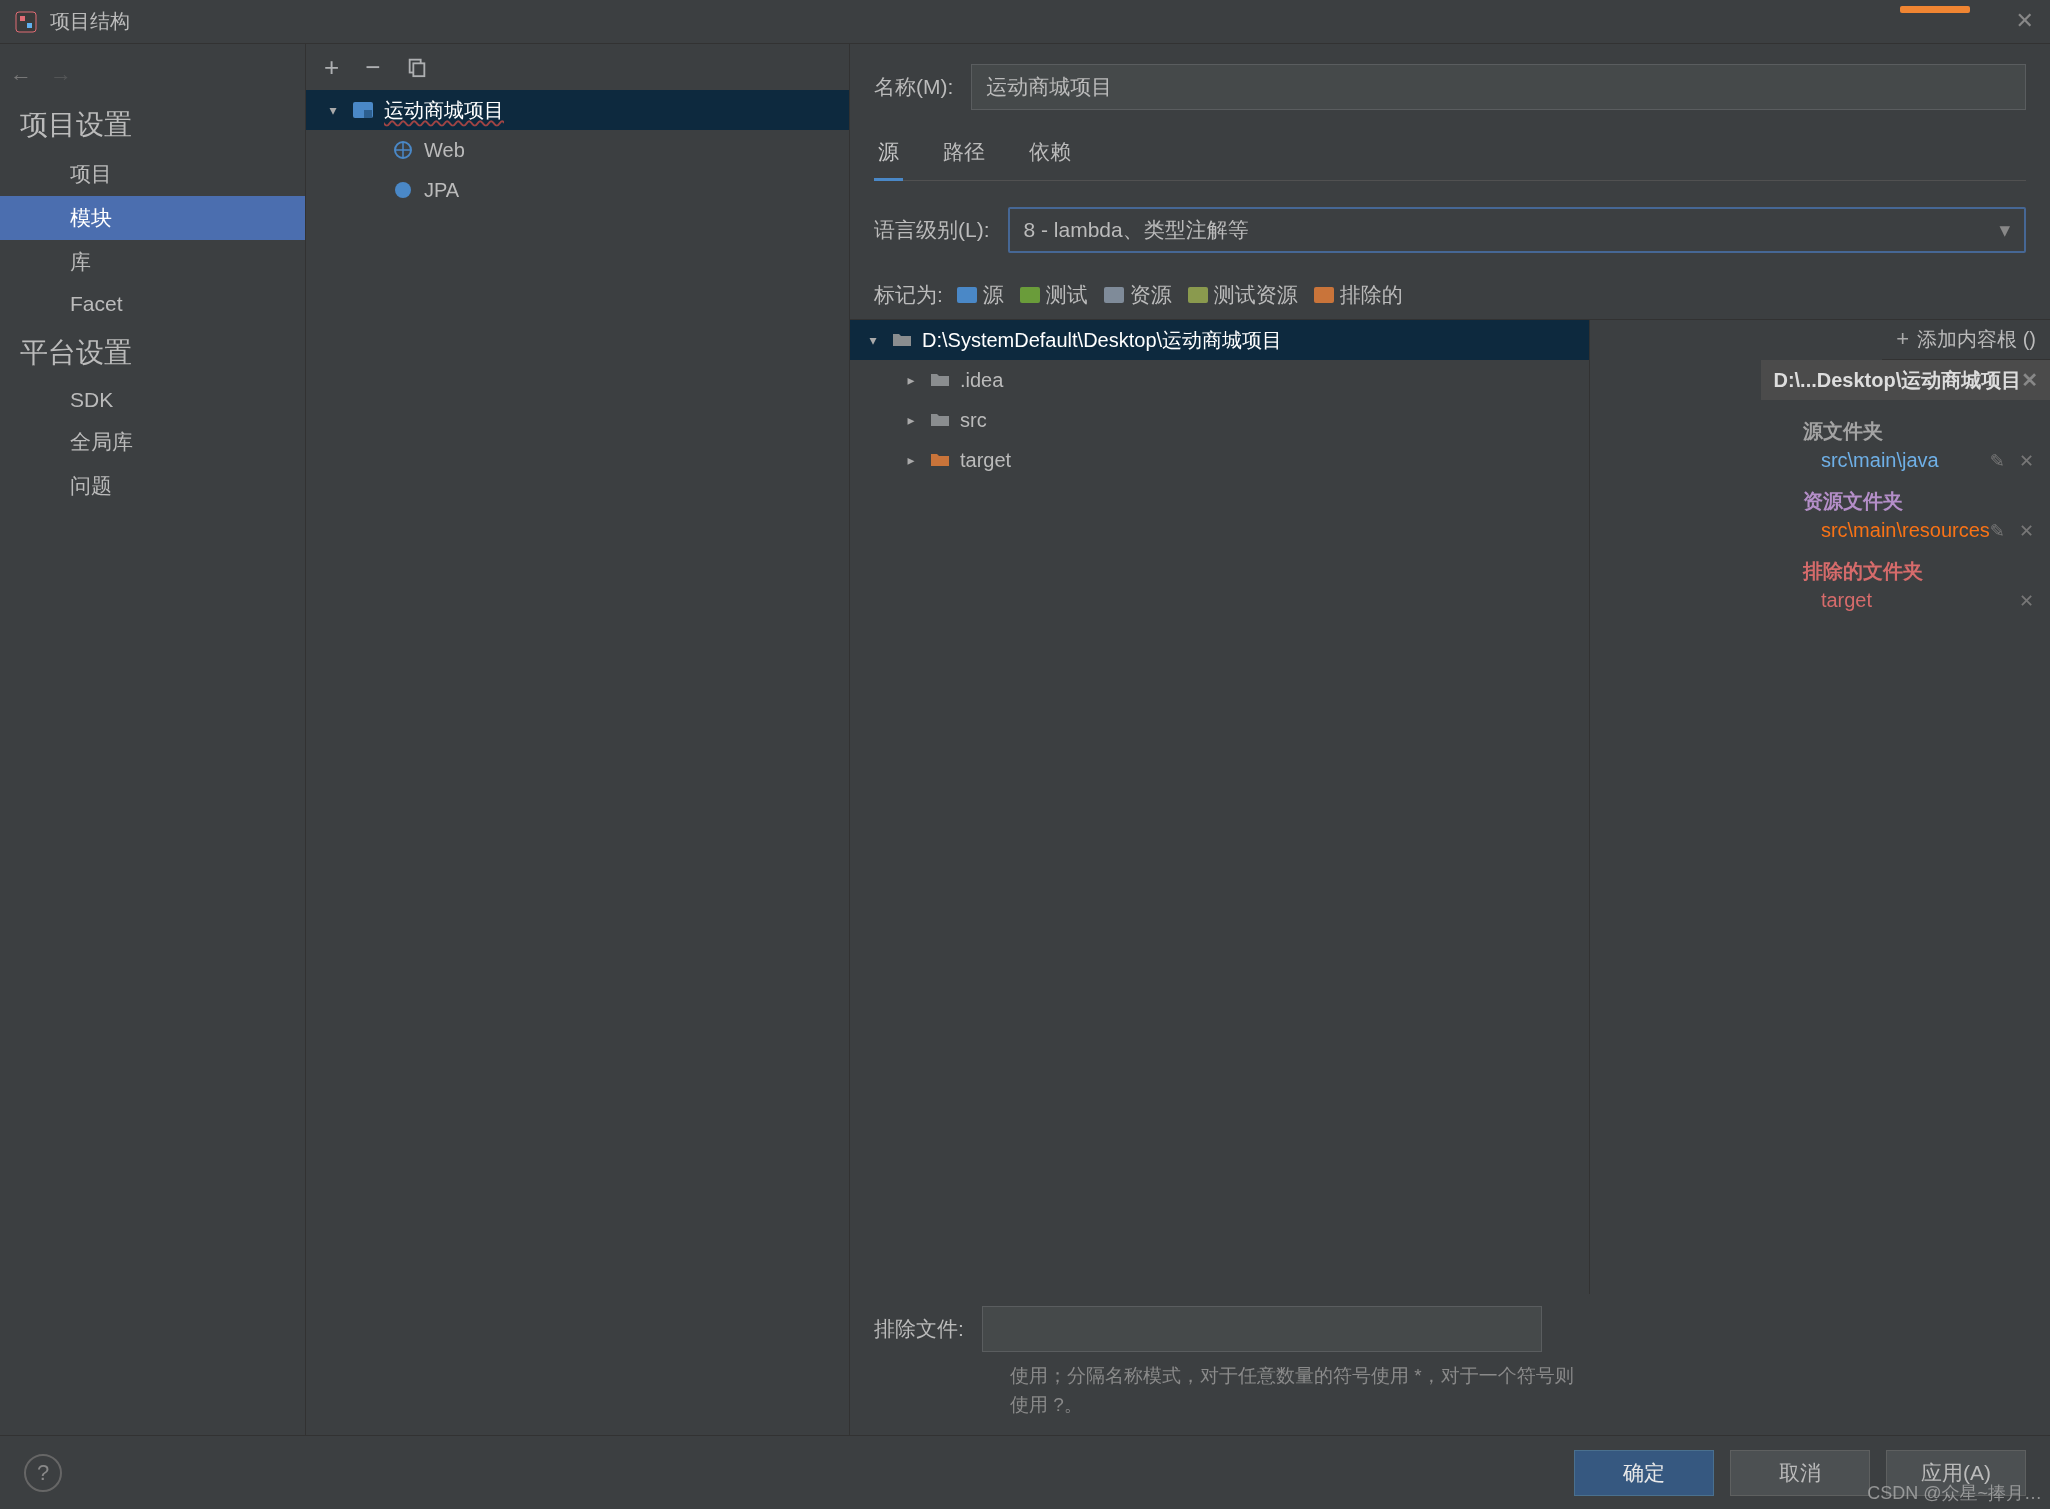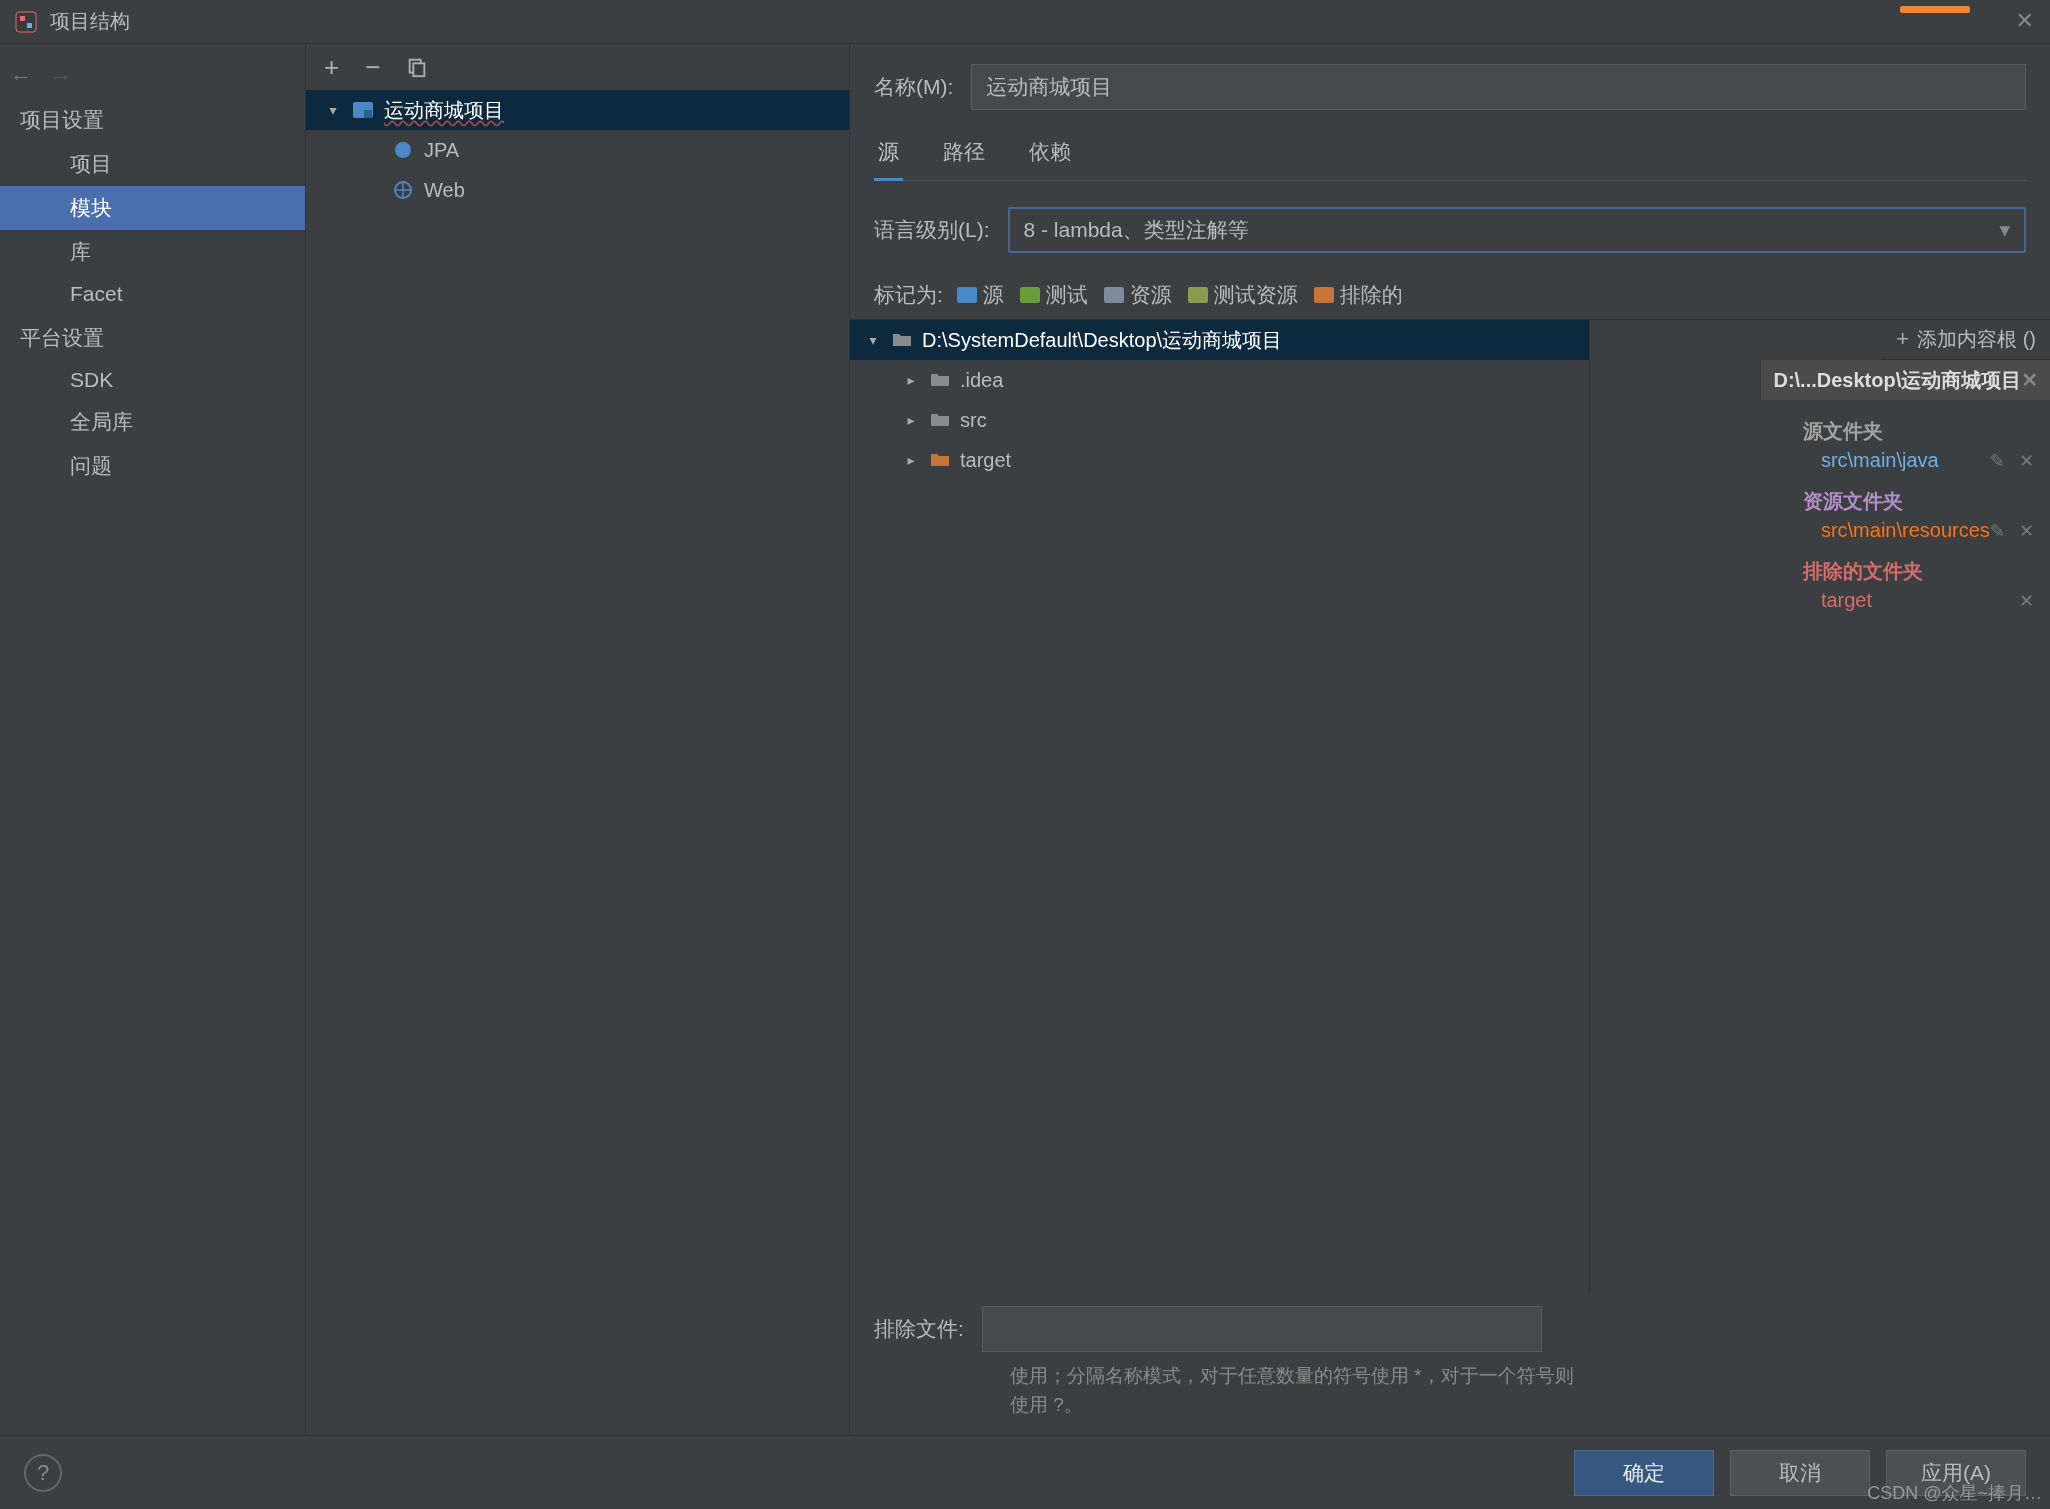--- a/index.html
+++ b/index.html
@@ -39,21 +39,21 @@
   flex: 1;
   display: flex;
   min-height: 0;
 }
 .left-panel {
   width: 306px;
   background: #3c3f41;
   border-right: 1px solid #323232;
   padding-top: 8px;
 }
-.left-heading { color:#bbbbbb; padding:10px 20px 8px; font-size:21px;}
+.left-heading { color:#bbbbbb; padding:10px 20px 8px; font-size:28px;}
 .left-item { padding:8px 20px 8px 70px; font-size:21px; cursor:pointer;}
 .left-item.sel { background:#4b6eaf; color:#fff;}
 .mid-panel {
   width: 544px;
   border-right: 1px solid #323232;
   display:flex; flex-direction:column;
 }
 .mid-toolbar {
   height: 46px;
   display:flex; align-items:center; gap:26px;
@@ -170,34 +170,34 @@
               <rect width="20" height="16" rx="2" fill="#4a88c7"></rect>
               <rect x="11" y="8" width="8" height="8" fill="#2d5f8f"></rect>
             </svg>
         </span>
         <span class="lbl redwave">运动商城项目</span>
       </div>
       <div class="tree-row indent1">
         <span class="chev"></span>
         <span class="icon">
             <svg width="20" height="20" viewBox="0 0 20 20">
-              <circle cx="10" cy="10" r="8" fill="#4a88c7"></circle>
+              <circle cx="10" cy="10" r="8" fill="none" stroke="#4a88c7" stroke-width="2"></circle>
+              <path d="M2 10h16M10 2v16" stroke="#4a88c7" stroke-width="1.5"></path>
             </svg>
           </span>
-        <span class="lbl">JPA</span>
+        <span class="lbl">Web</span>
       </div>
       <div class="tree-row indent1">
         <span class="chev"></span>
         <span class="icon">
             <svg width="20" height="20" viewBox="0 0 20 20">
-              <circle cx="10" cy="10" r="8" fill="none" stroke="#4a88c7" stroke-width="2"></circle>
-              <path d="M2 10h16M10 2v16" stroke="#4a88c7" stroke-width="1.5"></path>
+              <circle cx="10" cy="10" r="8" fill="#4a88c7"></circle>
             </svg>
           </span>
-        <span class="lbl">Web</span>
+        <span class="lbl">JPA</span>
       </div>
     </div>
   </div>
 
   <div class="right-panel">
     <div class="form-area">
       <div class="form-row">
         <span class="form-label">名称(M):</span>
         <input class="text-input" value="运动商城项目" style="">
       </div>

